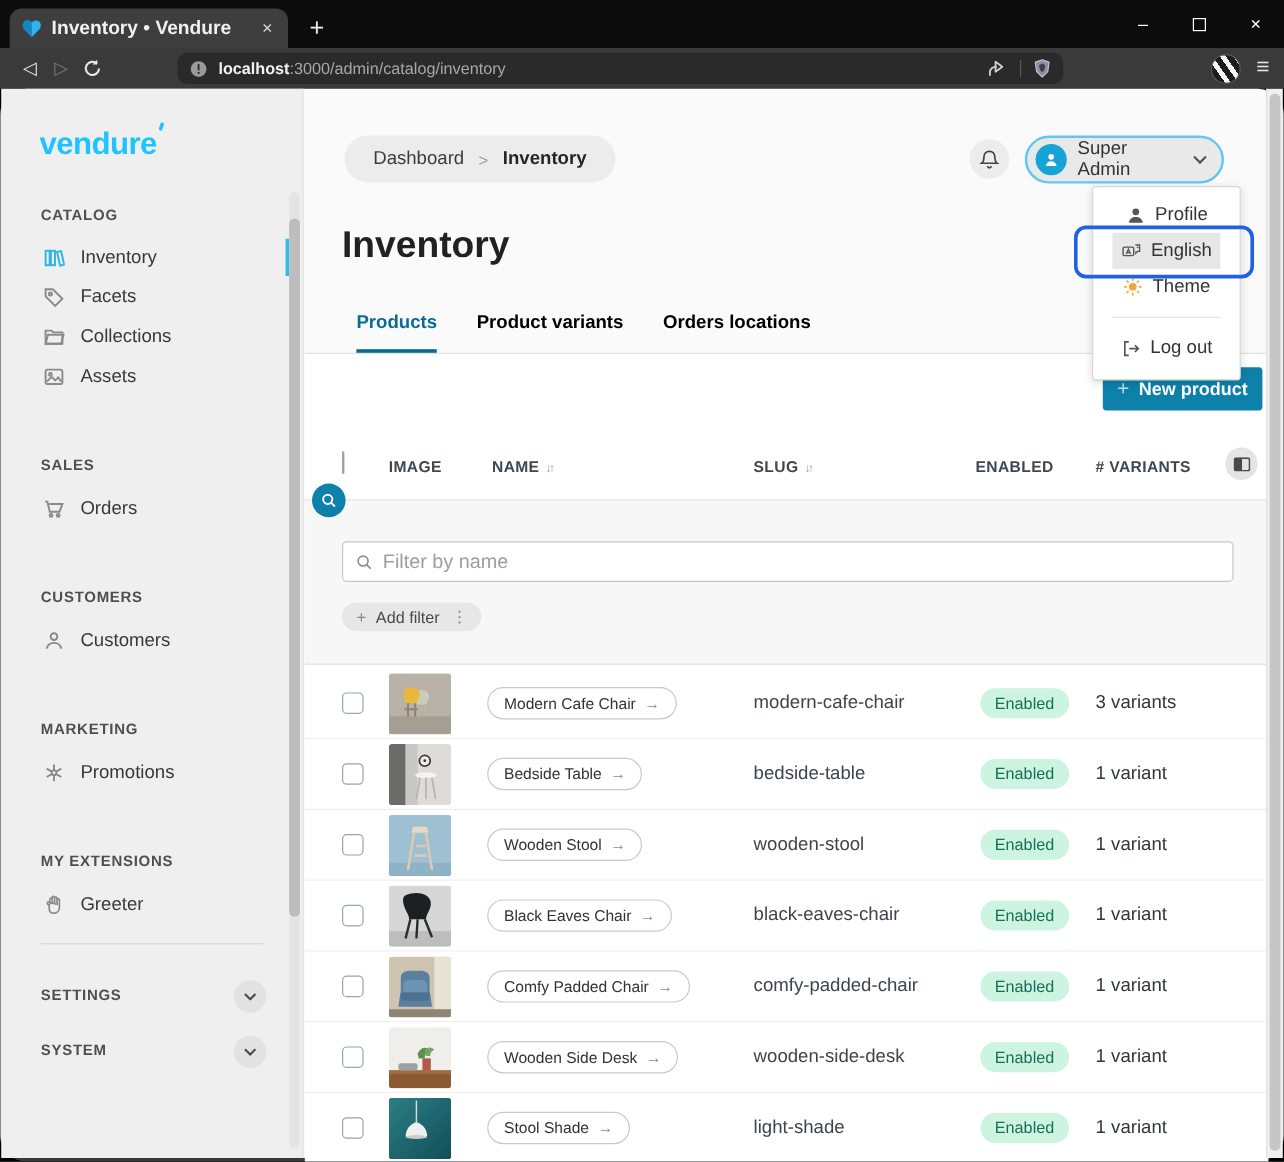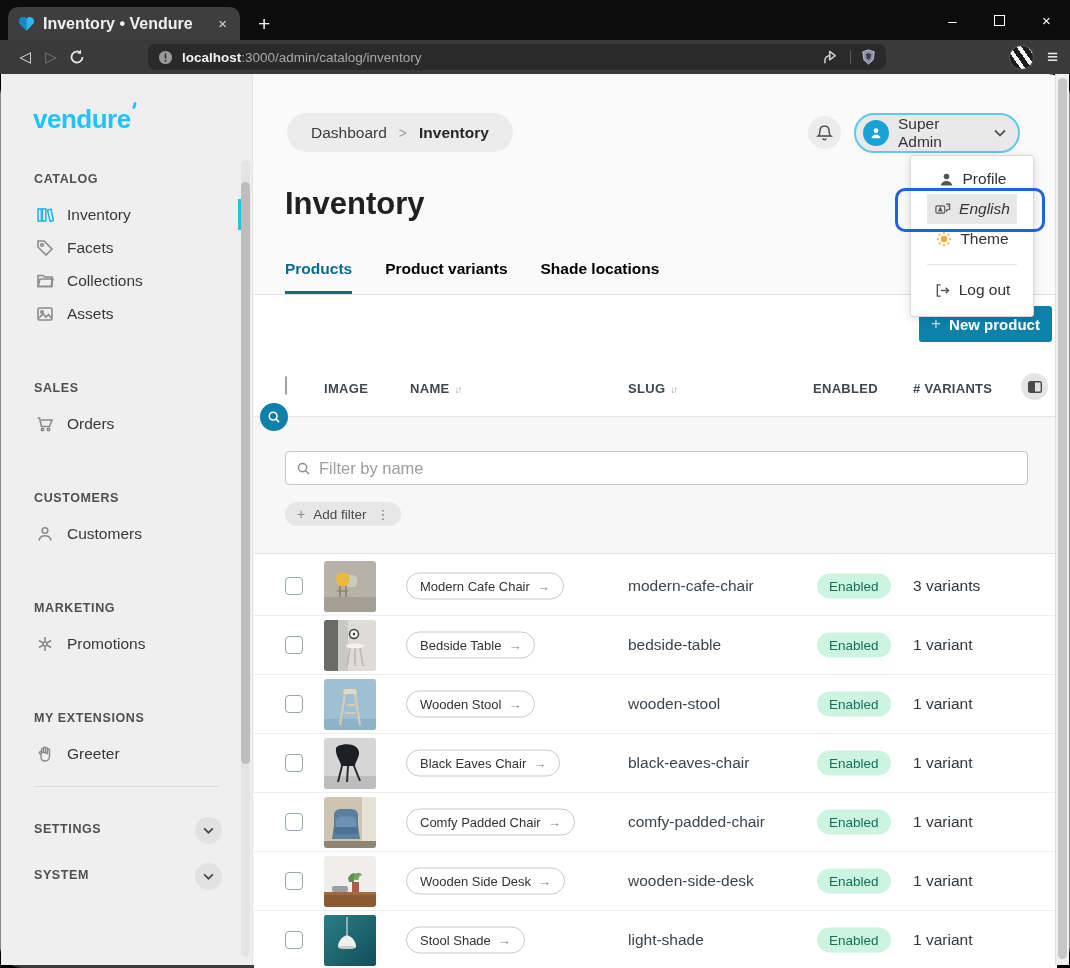--- a/index.html
+++ b/index.html
@@ -74,30 +74,30 @@
     border:2px solid #5ec8ef; display:flex; align-items:center; gap:9px; padding:0 12px 0 7px; }
   .user-avatar { width:26px; height:26px; border-radius:50%; background:#16a3d6; display:flex; align-items:center; justify-content:center; }
   .user-name { font-size:15.5px; color:#333; flex:1; }
   .user-chev { color:#555; }
 
   
   .dropdown { position:absolute; left:656px; top:81px; width:124px; background:#fff; border:1px solid #d8d8d8;
     border-radius:3px; box-shadow:0 2px 8px rgba(0,0,0,.14); padding:8px 16px 11px; z-index:40; }
   .dd-item { height:30px; display:flex; align-items:center; justify-content:center; gap:8px; font-size:15.5px; color:#333; }
   .dd-item .ic { width:17px; height:17px; display:flex; align-items:center; justify-content:center; color:#555; }
-  .dd-item.selected { background:#e7e7e7;font-style:italic; }
+  .dd-item.selected { background:#e7e7e7; }
   .dd-divider { border-top:1px solid #e4e4e4; margin:10px 0; }
   .dd-ring { position:absolute; left:641px; top:114px; width:150px; height:44px; border:3px solid #2160e4;
     border-radius:10px; z-index:50; pointer-events:none; }
 
   .page-title { position:absolute; left:31px; top:112px; font-size:31px; font-weight:bold; color:#212121; }
 
   .tabs { position:absolute; left:31px; top:186px; display:flex; gap:33px; z-index:5; }
   .tab-link { font-size:15.5px; font-weight:bold; color:#000000; padding-bottom:13px; }
-  .tab-link.active { color:#0a6c93; border-bottom:3px solid #0a6c93; }
+  .tab-link.active { color:#0a6c93; border-bottom:3px solid #0a6c93;margin-left:12px; }
 
   
   .sheet { position:absolute; left:0; right:0; top:220px; bottom:0; background:#fff; border-top:1px solid #e2e2e2; }
 
   .new-product { position:absolute; left:665px; top:11px; width:133px; height:36px; background:#0e81aa; border:none;
     border-radius:3px; color:#fff; font-size:15px; font-weight:bold; display:flex; align-items:center; justify-content:center; gap:8px;
     font-family:inherit; }
   .new-product .plus { font-weight:normal; color:#bfe0ec; font-size:17px; }
 
   .checkbox { width:18px; height:18px; border:1.5px solid #97a5ad; border-radius:4px; background:#fff; }
@@ -399,21 +399,21 @@
           <span>Log out</span>
         </div>
       </div>
       <div class="dd-ring"></div>
 
       <div class="page-title">Inventory</div>
 
       <div class="tabs">
         <span class="tab-link active">Products</span>
         <span class="tab-link">Product variants</span>
-        <span class="tab-link">Shade locations</span>
+        <span class="tab-link">Orders locations</span>
       </div>
 
       <div class="sheet">
 
         <button class="new-product">
           <span class="plus">+</span>
           <span>New product</span>
         </button>
 
         <span class="hdr-check"><span class="checkbox"></span></span>

